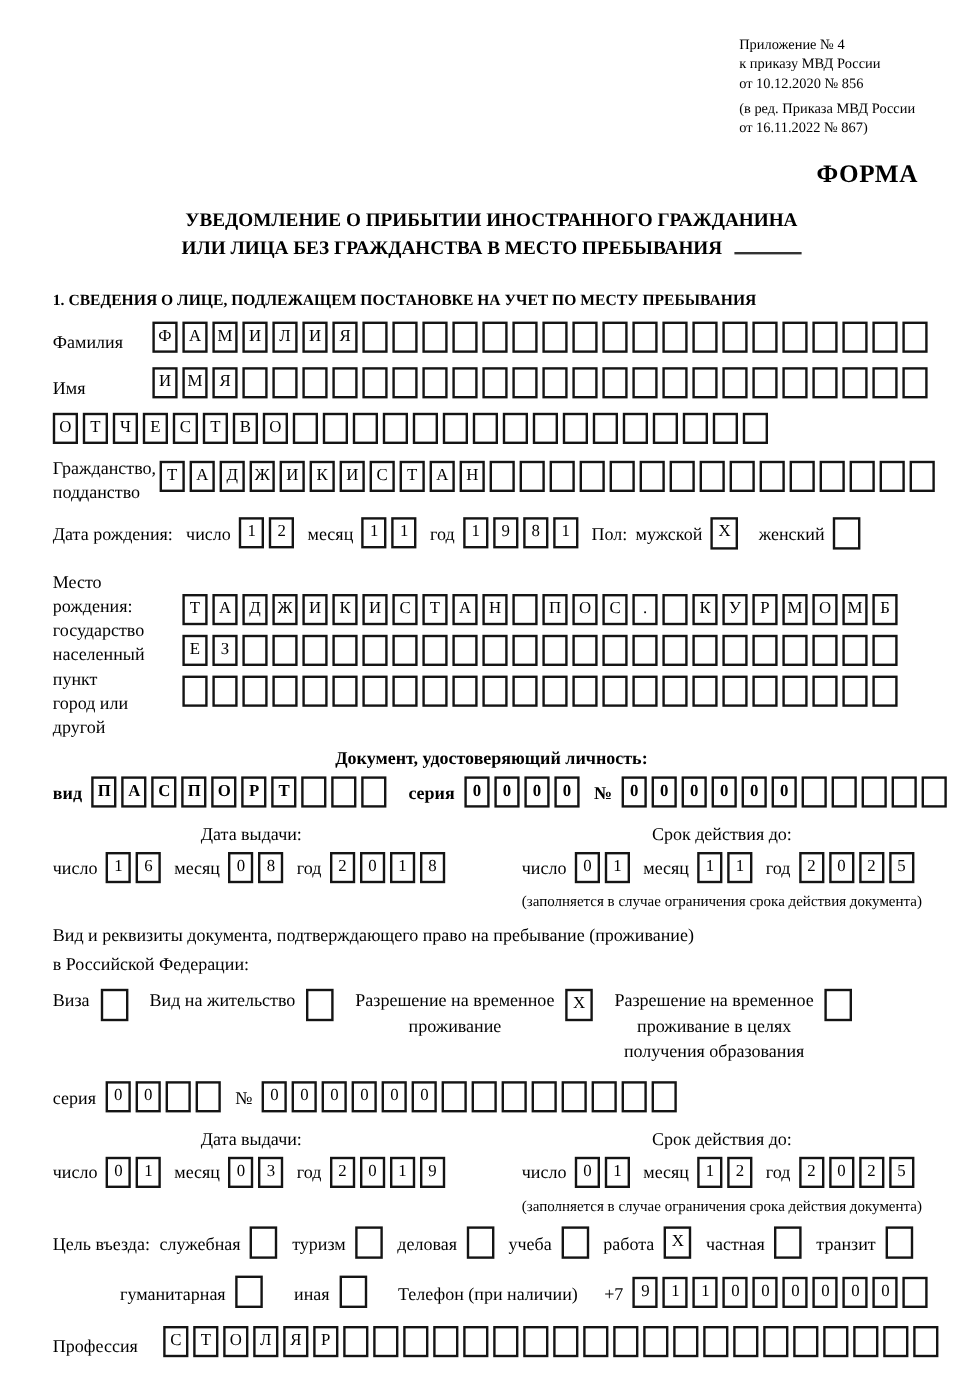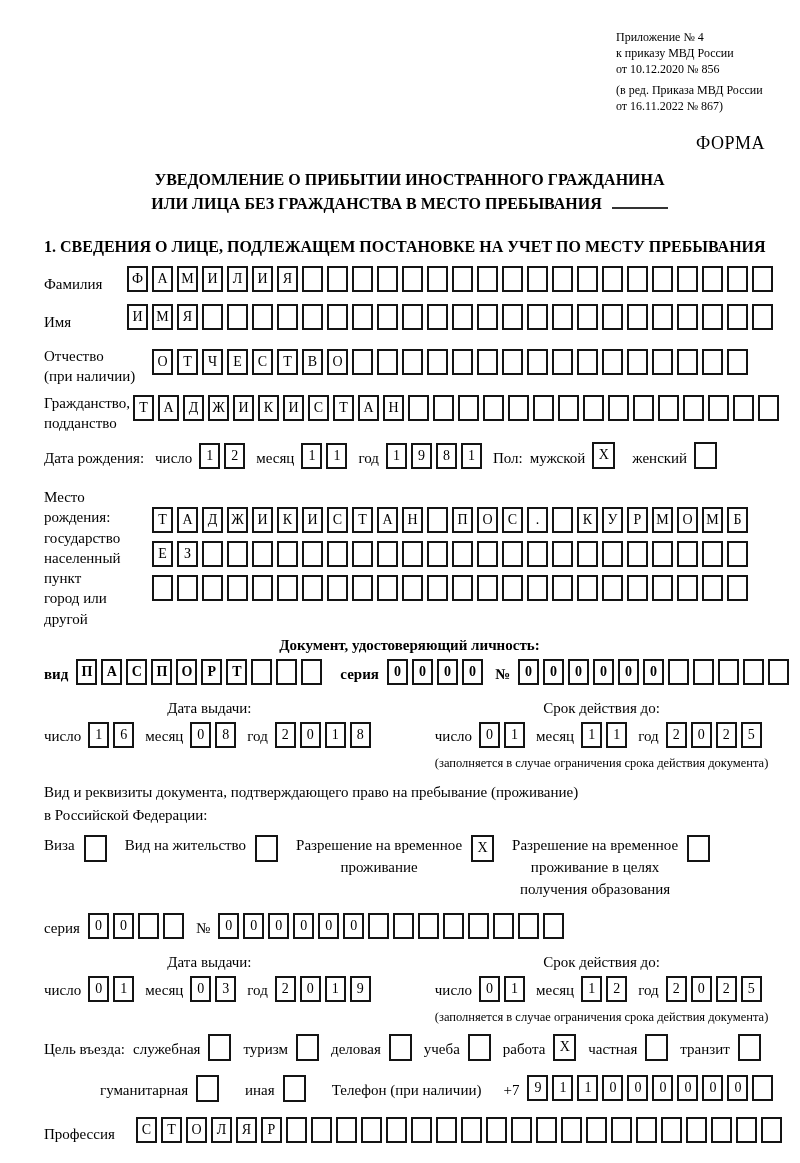--- a/index.html
+++ b/index.html
@@ -4,26 +4,26 @@
 <style>
   html,body{margin:0;padding:0;background:#fff;}
   body{width:800px;height:1163px;overflow:hidden;color:#000;
        font-family:"Liberation Serif","DejaVu Serif",serif;}
   .page{padding:30px 25px 0 44px;}
 
   
   .hdr-right{margin-left:572px;font-size:12px;line-height:1.32;}
   .hdr-right .lline{display:block;}
   .hdr-group2{margin-top:6px;}
-  .forma{text-align:right;font-weight:normal;font-size:18px;margin:18px 10px 0 0;letter-spacing:.5px;}
+  .forma{text-align:right;font-weight:bold;font-size:21px;margin:18px 10px 0 0;letter-spacing:.5px;}
 
   
   .title{text-align:center;font-weight:bold;font-size:16px;margin-top:14px;line-height:1.5;}
   .blank-line{display:inline-block;width:56px;height:13px;border-bottom:2px solid #333;margin-left:10px;}
-  .sec-head{font-weight:bold;font-size:16px;margin-top:22px;margin-bottom:10px;}
+  .sec-head{font-weight:bold;font-size:13px;margin-top:22px;margin-bottom:10px;}
 
   
   .frow{display:flex;align-items:center;margin-top:7px;font-size:15px;}
   .flabel{flex:none;padding-top:4px;line-height:1.35;}
   .flabel .lline{display:block;}
 
   
   .char-row{white-space:nowrap;line-height:0;}
   .cbox{display:inline-block;width:17px;height:22px;border:2px solid #141414;margin:0 4px 5px 0;
         text-align:center;font-size:14px;line-height:22px;vertical-align:top;background:#fff;}
@@ -73,24 +73,20 @@
     <span class="flabel" style="width:83px;">Фамилия</span>
     <span class="char-row"><span class="cbox">Ф</span><span class="cbox">А</span><span class="cbox">М</span><span class="cbox">И</span><span class="cbox">Л</span><span class="cbox">И</span><span class="cbox">Я</span><span class="cbox"></span><span class="cbox"></span><span class="cbox"></span><span class="cbox"></span><span class="cbox"></span><span class="cbox"></span><span class="cbox"></span><span class="cbox"></span><span class="cbox"></span><span class="cbox"></span><span class="cbox"></span><span class="cbox"></span><span class="cbox"></span><span class="cbox"></span><span class="cbox"></span><span class="cbox"></span><span class="cbox"></span><span class="cbox"></span><span class="cbox"></span></span>
   </div>
 
   <div class="frow">
     <span class="flabel" style="width:83px;">Имя</span>
     <span class="char-row"><span class="cbox">И</span><span class="cbox">М</span><span class="cbox">Я</span><span class="cbox"></span><span class="cbox"></span><span class="cbox"></span><span class="cbox"></span><span class="cbox"></span><span class="cbox"></span><span class="cbox"></span><span class="cbox"></span><span class="cbox"></span><span class="cbox"></span><span class="cbox"></span><span class="cbox"></span><span class="cbox"></span><span class="cbox"></span><span class="cbox"></span><span class="cbox"></span><span class="cbox"></span><span class="cbox"></span><span class="cbox"></span><span class="cbox"></span><span class="cbox"></span><span class="cbox"></span><span class="cbox"></span></span>
   </div>
 
   <div class="frow">
-    <span class="flabel" style="width:108px;">
-        <span class="lline">Отчество</span>
-        <span class="lline">(при наличии)</span>
-      </span>
     <span class="char-row"><span class="cbox">О</span><span class="cbox">Т</span><span class="cbox">Ч</span><span class="cbox">Е</span><span class="cbox">С</span><span class="cbox">Т</span><span class="cbox">В</span><span class="cbox">О</span><span class="cbox"></span><span class="cbox"></span><span class="cbox"></span><span class="cbox"></span><span class="cbox"></span><span class="cbox"></span><span class="cbox"></span><span class="cbox"></span><span class="cbox"></span><span class="cbox"></span><span class="cbox"></span><span class="cbox"></span><span class="cbox"></span><span class="cbox"></span><span class="cbox"></span><span class="cbox"></span></span>
   </div>
 
   <div class="frow" style="margin-top:2px;">
     <span class="flabel" style="width:89px;">
         <span class="lline">Гражданство,</span>
         <span class="lline">подданство</span>
       </span>
     <span class="char-row"><span class="cbox">Т</span><span class="cbox">А</span><span class="cbox">Д</span><span class="cbox">Ж</span><span class="cbox">И</span><span class="cbox">К</span><span class="cbox">И</span><span class="cbox">С</span><span class="cbox">Т</span><span class="cbox">А</span><span class="cbox">Н</span><span class="cbox"></span><span class="cbox"></span><span class="cbox"></span><span class="cbox"></span><span class="cbox"></span><span class="cbox"></span><span class="cbox"></span><span class="cbox"></span><span class="cbox"></span><span class="cbox"></span><span class="cbox"></span><span class="cbox"></span><span class="cbox"></span><span class="cbox"></span><span class="cbox"></span></span>
   </div>

